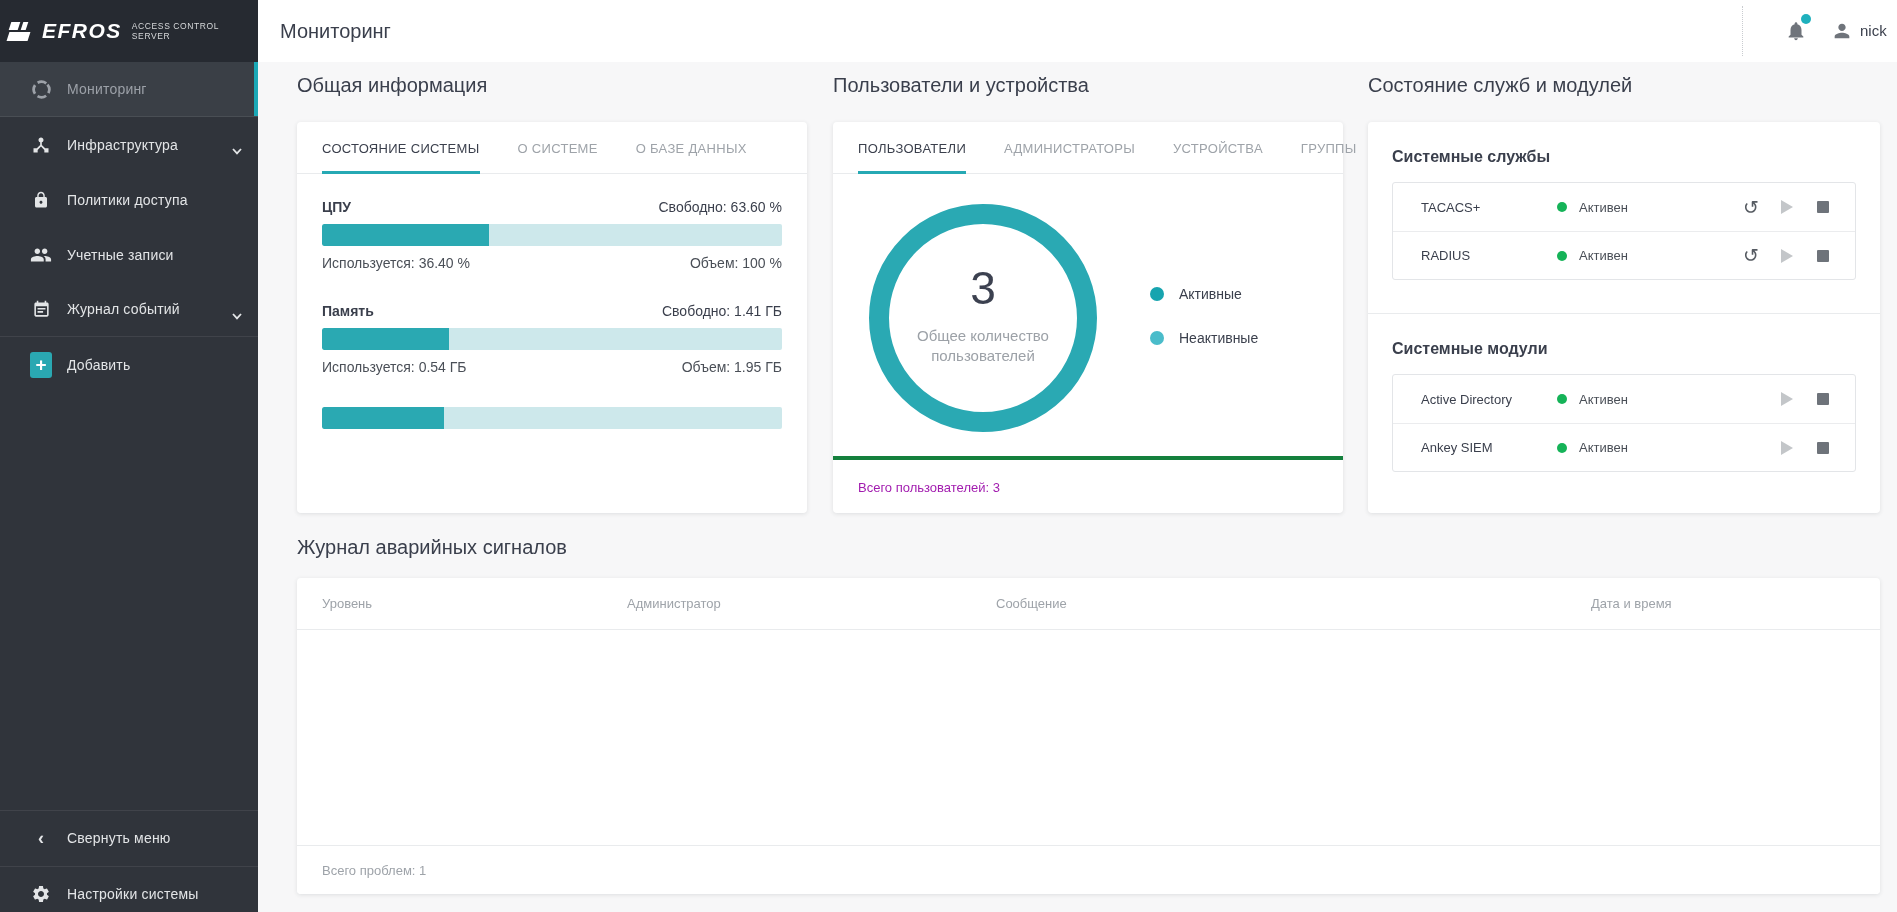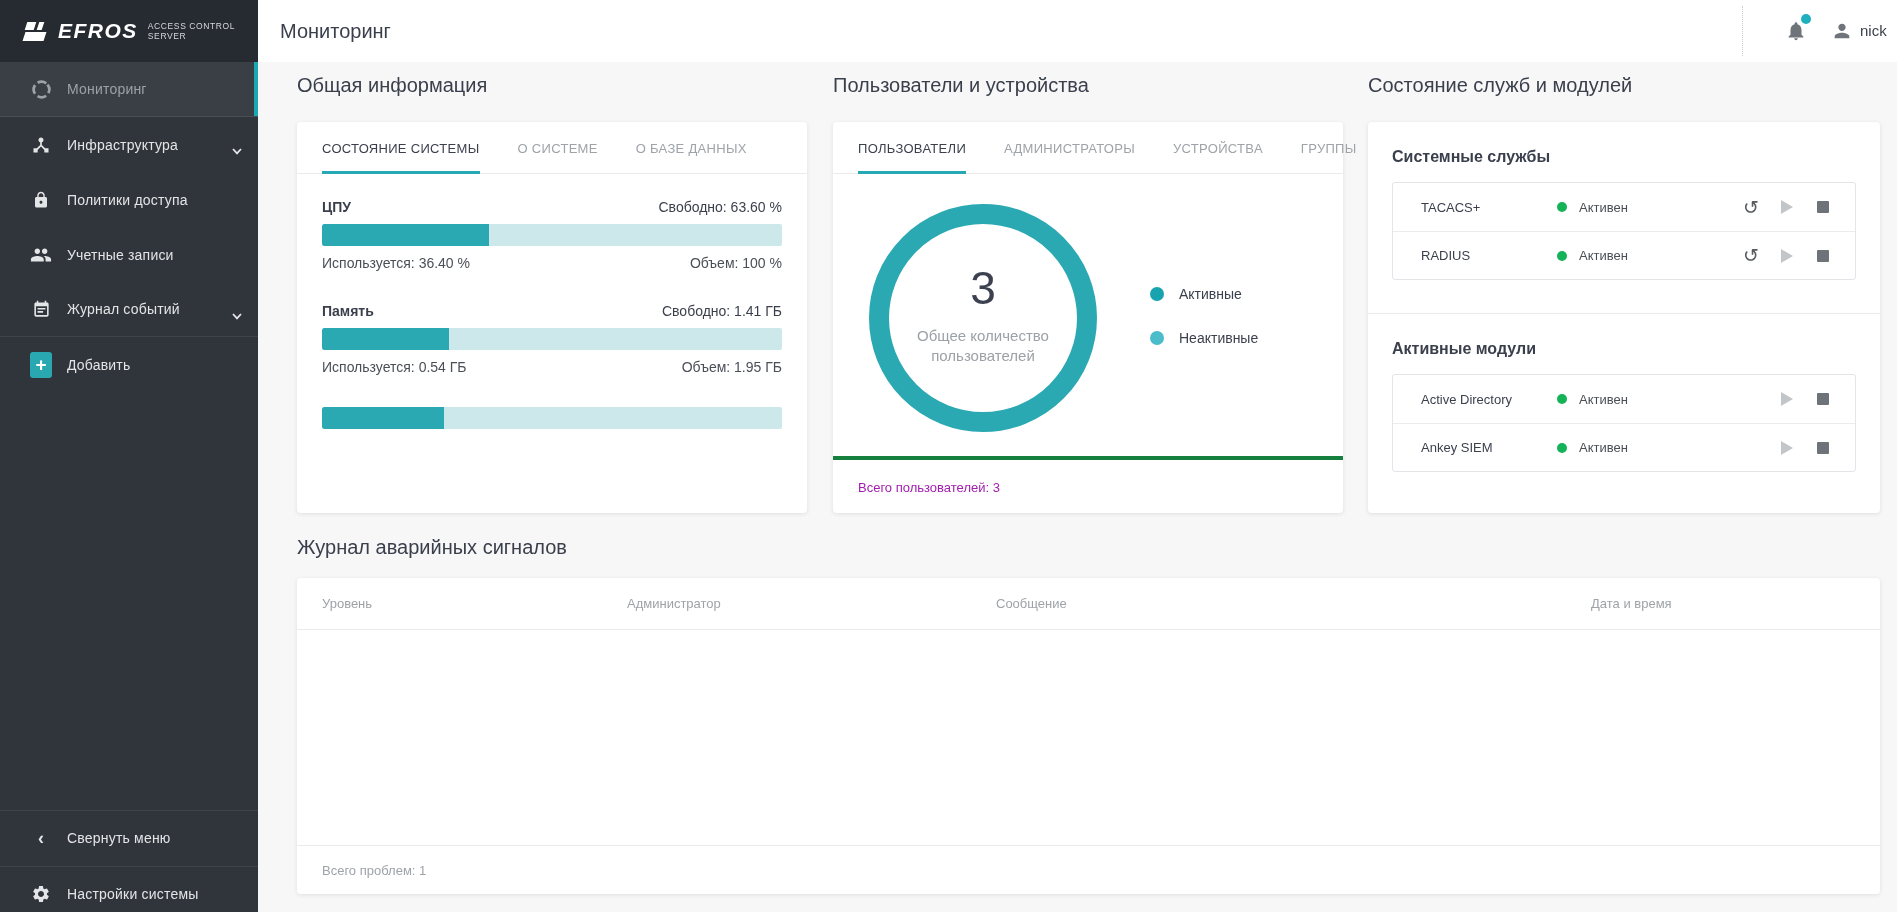--- a/index.html
+++ b/index.html
@@ -2,21 +2,21 @@
 <html><head>
 <meta charset="utf-8">
 <style>
   * { margin:0; padding:0; box-sizing:border-box; }
   html,body { background:#e9eaec; }
   body { font-family:"Liberation Sans","DejaVu Sans",sans-serif; }
   .app { position:relative; width:1897px; height:912px; background:#f7f7f8; overflow:hidden; }
 
   
   .sidebar { position:absolute; left:0; top:0; width:258px; height:912px; background:#30343b; z-index:5; }
-  .logo-area { height:62px; background:#262a31; display:flex; align-items:center; padding-left:24px; }
+  .logo-area { height:62px; background:#262a31; display:flex; align-items:center; padding-left:8px; }
   .logo-marks { position:relative; width:26px; height:20px; margin-right:8px; flex:none; }
   .logo-marks i { position:absolute; background:#ffffff; transform:skewX(-18deg); }
   .logo-marks .m1 { left:2px;  top:1px;  width:9px;  height:8px; }
   .logo-marks .m2 { left:14px; top:1px;  width:5px;  height:8px; }
   .logo-marks .m3 { left:0px;  top:11px; width:21px; height:9px; }
   .logo-name { color:#fff; font-style:italic; font-weight:bold; font-size:21px; letter-spacing:1.5px; margin-right:10px; }
   .logo-sub { color:#d6d8da; font-size:8.5px; letter-spacing:.6px; line-height:10px; }
 
   .nav { position:absolute; top:62px; left:0; right:0; }
   .nav-item { position:relative; height:55px; display:flex; align-items:center; padding-left:30px; cursor:pointer; color:#e3e5e7; }
@@ -338,21 +338,21 @@
             </button>
           <button class="icon-btn">
               <span class="stop-shape"></span>
             </button>
         </span>
       </div>
     </div>
 
     <hr class="svc-divider">
 
-    <div class="svc-heading h2">Активные модули</div>
+    <div class="svc-heading h2">Системные модули</div>
     <div class="svc-list">
       <div class="svc-row">
         <span class="svc-name">Active Directory</span>
         <span class="svc-status">
           <span class="dot green"></span>
           <span class="svc-status-label">Активен</span>
         </span>
         <span class="svc-actions">
           <button class="icon-btn">
               <span class="play-shape"></span>

